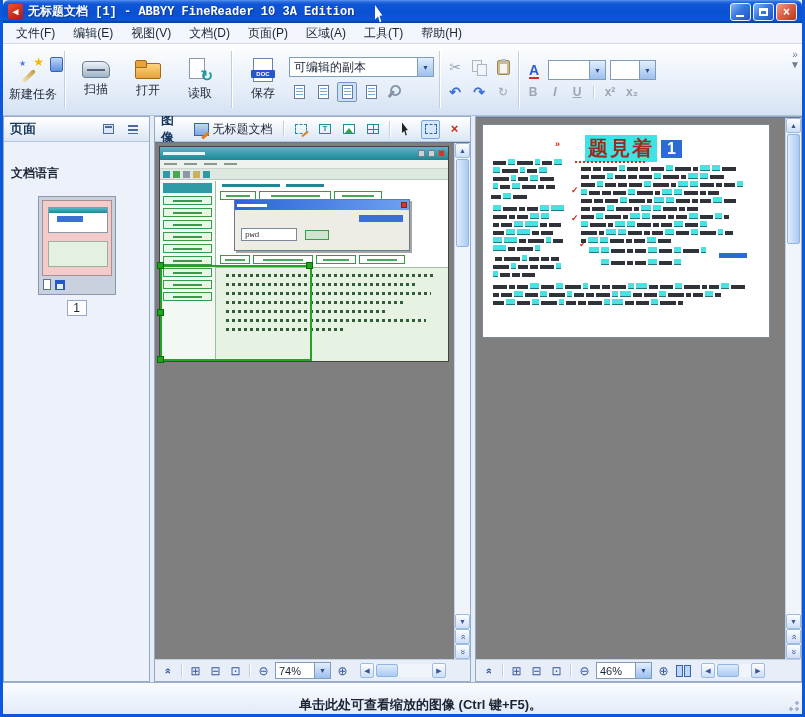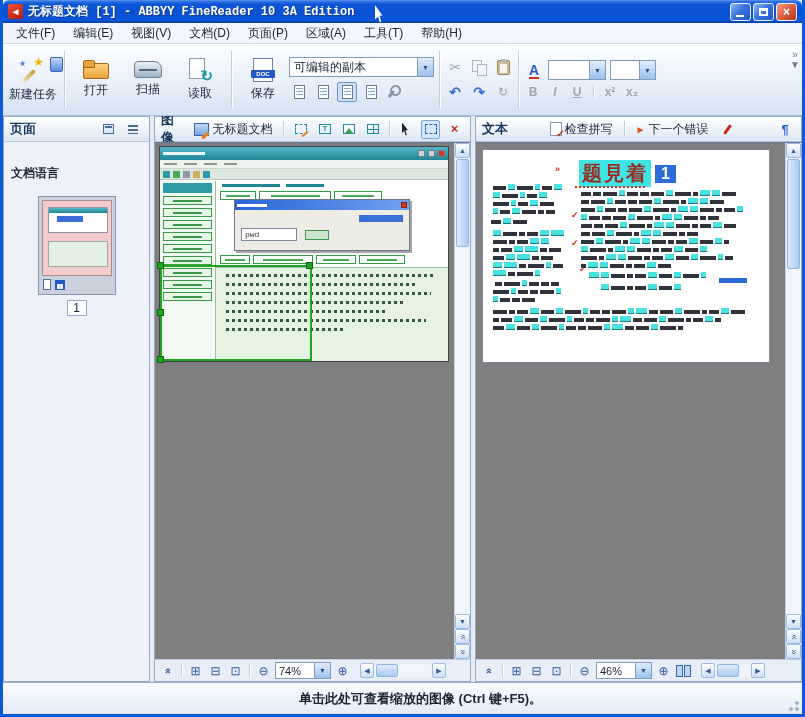--- a/index.html
+++ b/index.html
@@ -208,32 +208,32 @@
   .pwd-box { position:absolute; left:6px; top:18px; width:56px; height:13px; background:#fff; border:1px solid #7A8A9A;
     font-size:8px; line-height:11px; padding-left:3px; color:#333; font-family:"Liberation Mono",monospace; }
   .dlg-btn { position:absolute; left:70px; top:20px; width:24px; height:10px; background:#CFE4CF; border:1px solid #3A9A4A; }
   .sd-green { position:absolute; left:56px; right:0; top:86px; bottom:0; background:#E6F2E2; border-top:1px solid #9BBFA0; }
   .gd-line { height:3px; margin:6px 0 0 10px; background:repeating-linear-gradient(90deg,#335C3A 0 3px,transparent 3px 6px); }
   .sel-rect { position:absolute; left:0; top:118px; width:152px; height:96px; border:2px solid #1FA51F; }
   .sel-handle { position:absolute; width:7px; height:7px; background:#1DA51D; border:1px solid #0A6A0A; }
 
   
   .tdoc { position:absolute; left:6px; top:6px; width:288px; height:214px; background:#fff; border:1px solid #7A8A9A; }
-  .t-head { position:absolute; left:70px; top:10px; display:flex; align-items:center;padding-left:26px; }
+  .t-head { position:absolute; left:76px; top:10px; display:flex; align-items:center;padding-left:26px; }
   .t-head-text { font-size:20px; font-weight:bold; letter-spacing:2px; color:#9A2A20; background:#3FE3E3; padding:0 3px; }
   .t-head-num { font-size:16px; font-weight:bold; color:#fff; background:#2B6BD5; padding:0 6px; margin-left:4px; }
   .t-wavy { position:absolute; left:92px; top:36px; width:70px; border-bottom:2px dotted #D03020; }
   .t-mark { position:absolute; color:#D02818; font-size:9px; font-weight:bold; }
   .t-blue-bit { position:absolute; left:236px; top:128px; width:28px; height:5px; background:#2B6BD5; }
   .tline { position:absolute; height:6px; display:flex; gap:2px; align-items:flex-end; }
   .tdark { height:4px; background:#30343A; }
   .thl { height:6px; background:#49E2E2; border-bottom:1px solid #1E7880; }
 
   
-  .statusbar { height:32px; flex:0 0 32px; display:flex; align-items:center; justify-content:center;
+  .statusbar { height:32px; flex:0 0 32px; display:flex; align-items:flex-end; justify-content:center;
     background:linear-gradient(180deg,#FAFCFF,#E2EBF7); border-top:1px solid #9FB1C9; position:relative;padding-left:36px; }
   .status-text { font-weight:bold; font-size:13px; }
   .grip { position:absolute; right:2px; bottom:2px; width:12px; height:12px;
     background:radial-gradient(circle at 9px 3px,#9FB1C9 1.5px,transparent 2px),
                radial-gradient(circle at 9px 9px,#9FB1C9 1.5px,transparent 2px),
                radial-gradient(circle at 3px 9px,#9FB1C9 1.5px,transparent 2px); }
 </style>
 </head>
 <body>
 
@@ -270,26 +270,26 @@
       <span class="ic-wand">
         <i class="wand-stick"></i>
         <span class="sparkle-a">★</span>
         <span class="sparkle-b">★</span>
         <span class="newtask-badge"></span>
       </span>
       <span class="lbl">新建任务</span>
     </div>
     <div class="tb-sep"></div>
     <div class="big-btn">
+      <span class="ic-scanner"></span>
+      <span class="lbl">扫描</span>
+    </div>
+    <div class="big-btn">
       <span class="ic-folder"></span>
       <span class="lbl">打开</span>
-    </div>
-    <div class="big-btn">
-      <span class="ic-scanner"></span>
-      <span class="lbl">扫描</span>
     </div>
     <div class="big-btn">
       <span class="ic-read"></span>
       <span class="lbl">读取</span>
     </div>
     <div class="tb-sep"></div>
     <div class="big-btn">
       <span class="ic-doc">
         <span class="doc-band">DOC</span>
       </span>
@@ -590,40 +590,20 @@
               <span class="hs-thumb"></span>
             </span>
           <span class="hs-btn">▶</span>
         </div>
       </div>
     </div>
 
     <div class="splitter"></div>
 
     <div class="panel text-panel">
-      <div class="panel-header">
-        <span class="panel-title">文本</span>
-        <span class="spacer"></span>
-        <span class="hdr-btn">
-          <span class="ic-spell"></span>
-          <span>检查拼写</span>
-        </span>
-        <span class="hdr-sep"></span>
-        <span class="hdr-btn">
-          <span class="ic-nexterr">►</span>
-          <span>下一个错误</span>
-        </span>
-        <span class="tool-btn">
-            <span class="ic-marker"></span>
-          </span>
-        <span class="spacer"></span>
-        <span class="tool-btn">
-            <span class="pilcrow">¶</span>
-          </span>
-      </div>
       <div class="canvas">
         <div class="canvas-body">
           <div class="tdoc">
             <div class="t-head">
               <span class="t-head-text">题見着</span>
               <span class="t-head-num">1</span>
             </div>
             <div class="t-wavy"></div>
             <span class="t-mark" style="left:72px; top:14px;">»</span>
             <span class="t-mark" style="left:88px; top:60px;">✓</span>

